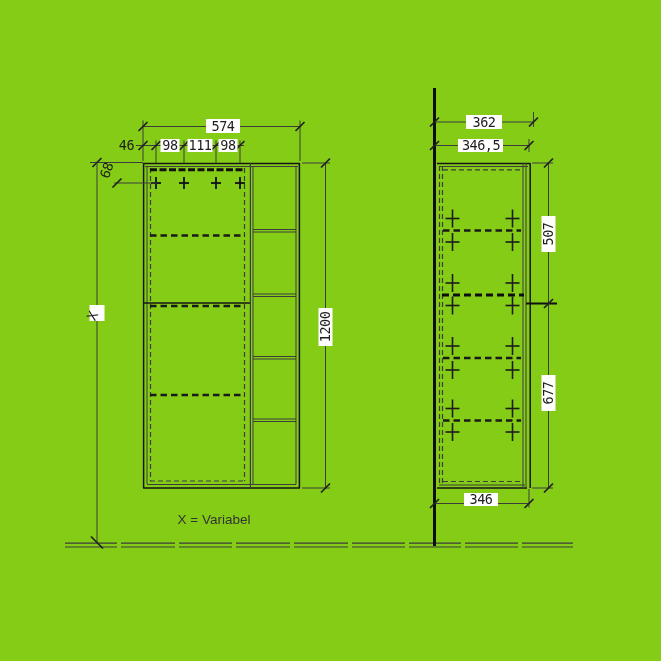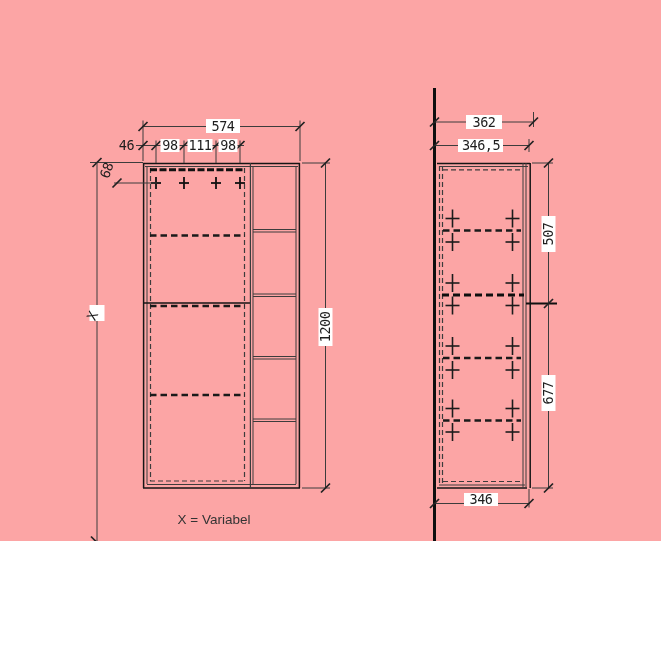--- a/index.html
+++ b/index.html
@@ -1,16 +1,16 @@
 <!DOCTYPE html>
 <html><head>
 <meta charset="utf-8">
 <style>
   html,body{margin:0;padding:0;background:#fff;}
-  .canvas{position:relative;width:661px;height:541px;background:#fca5a5;overflow:hidden;
+  .canvas{position:relative;width:661px;height:661px;background:#84cc16;overflow:hidden;
           font-family:"DejaVu Sans Mono", monospace;}
   svg{position:absolute;left:0;top:0;}
   
   .s1{stroke:#3c3c3c;stroke-width:1;fill:none;}
   .s1b{stroke:#3c3c3c;stroke-width:1.2;fill:none;}
   .s2{stroke:#161616;stroke-width:1.5;fill:none;}
   .d1{stroke-dasharray:5 3;}
   .shelf{stroke:#1a1a1a;stroke-width:2.3;fill:none;stroke-dasharray:6.5 4;}
   .shelfthick{stroke:#0e0e0e;stroke-width:2.8;fill:none;stroke-dasharray:7 4;}
   .tick{stroke:#222;stroke-width:1.7;}

